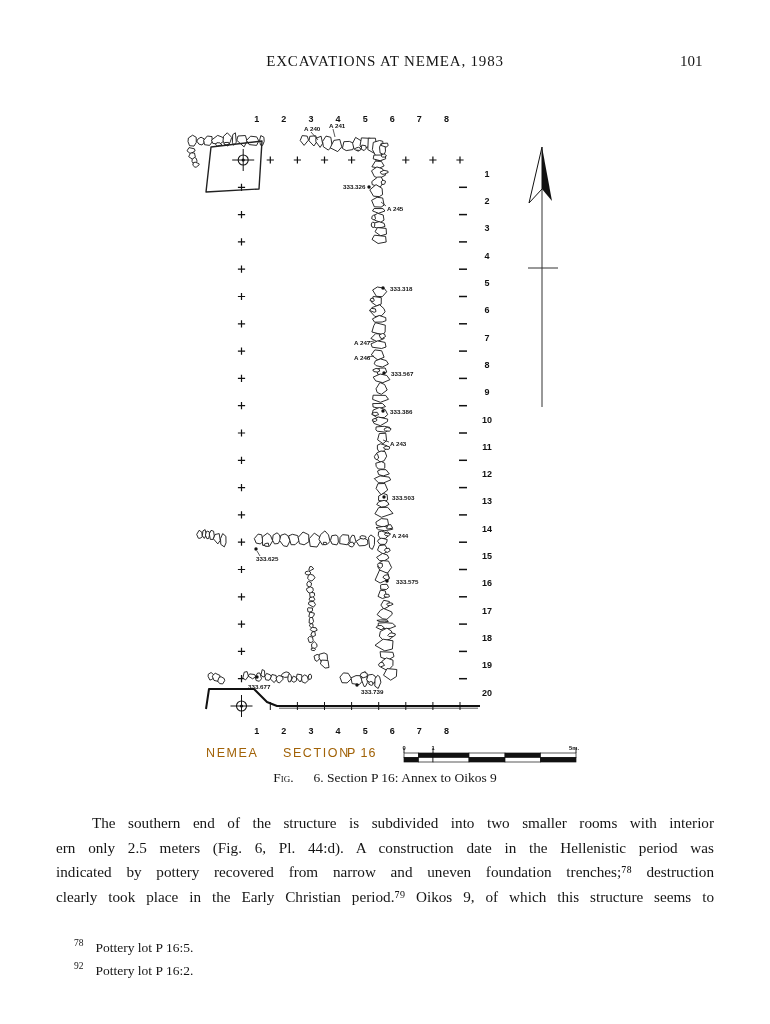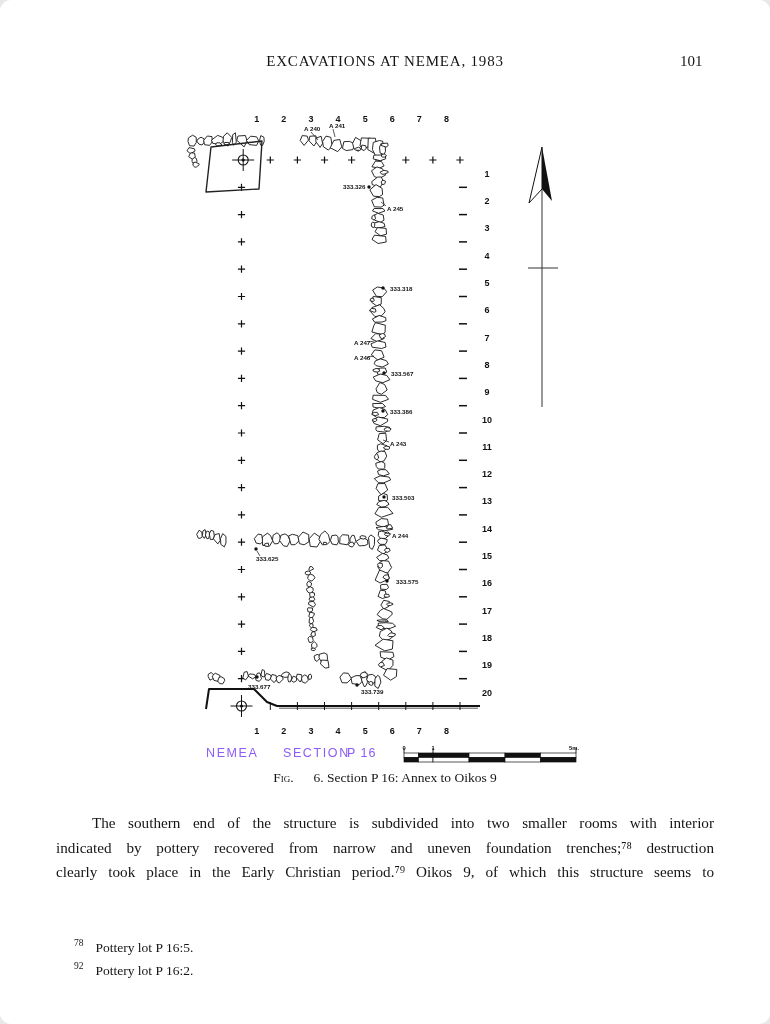--- a/index.html
+++ b/index.html
@@ -1,23 +1,23 @@
 <!DOCTYPE html>
 <html><head>
 <meta charset="utf-8">
 <style>
   html,body{margin:0;padding:0;background:#e8e8e8;}
   .page{position:relative;width:770px;height:1024px;background:#ffffff;
-        font-family:"Liberation Serif","DejaVu Serif",serif;color:#151515;overflow:hidden;border-radius:11px;}
+        font-family:"Liberation Serif","DejaVu Serif",serif;color:#151515;overflow:hidden;}
   #plan{position:absolute;left:0;top:0;width:770px;height:1024px;}
   .running-head{position:absolute;top:53px;left:0;right:0;text-align:center;
         font-size:15px;letter-spacing:.8px;}
   .pagenum{position:absolute;top:53px;left:680px;font-size:15px;}
   .figline span{position:absolute;top:746px;font-family:"Liberation Sans","DejaVu Sans",sans-serif;
-        font-size:12.5px;letter-spacing:1.6px;color:#8b5cf6;font-weight:500;}
+        font-size:12.5px;letter-spacing:1.6px;color:#a16207;font-weight:500;}
   #lbl-nemea{left:206px}
   #lbl-section{left:283px}
   #lbl-pno{left:347px;letter-spacing:1px}
   .caption{position:absolute;top:770px;left:0;right:0;text-align:center;font-size:13.5px;}
   .caption .sc{font-variant:small-caps;}
   .caption .rest{margin-left:20px;}
   .bodytext{position:absolute;left:56px;top:811px;width:658px;font-size:15.2px;line-height:24.5px;}
   .bl{text-align:justify;text-align-last:justify;}
   .bl.first{text-indent:36px;font-family:Liberation Serif, serif;}
   .footnotes{position:absolute;left:74px;top:934px;font-size:13.5px;line-height:19.5px;}
@@ -383,20 +383,21 @@
     <span id="lbl-section">SECTION</span>
     <span id="lbl-pno">P 16</span>
   </div>
 
   <div class="caption">
     <span class="sc">Fig.</span><span class="rest">6. Section P 16: Annex to Oikos 9</span>
   </div>
 
   <div class="bodytext">
     <div class="bl first">The southern end of the structure is subdivided into two smaller rooms with interior</div>
+    <div class="bl">ern only 2.5 meters (Fig. 6, Pl. 44:d). A construction date in the Hellenistic period was</div>
     <div class="bl">indicated by pottery recovered from narrow and uneven foundation trenches;⁷⁸ destruction</div>
     <div class="bl">clearly took place in the Early Christian period.⁷⁹ Oikos 9, of which this structure seems to</div>
   </div>
 
   <div class="footnotes">
     <div><sup>78</sup><span>Pottery lot P 16:5.</span></div>
     <div><sup>92</sup><span>Pottery lot P 16:2.</span></div>
   </div>
 
 </div>

